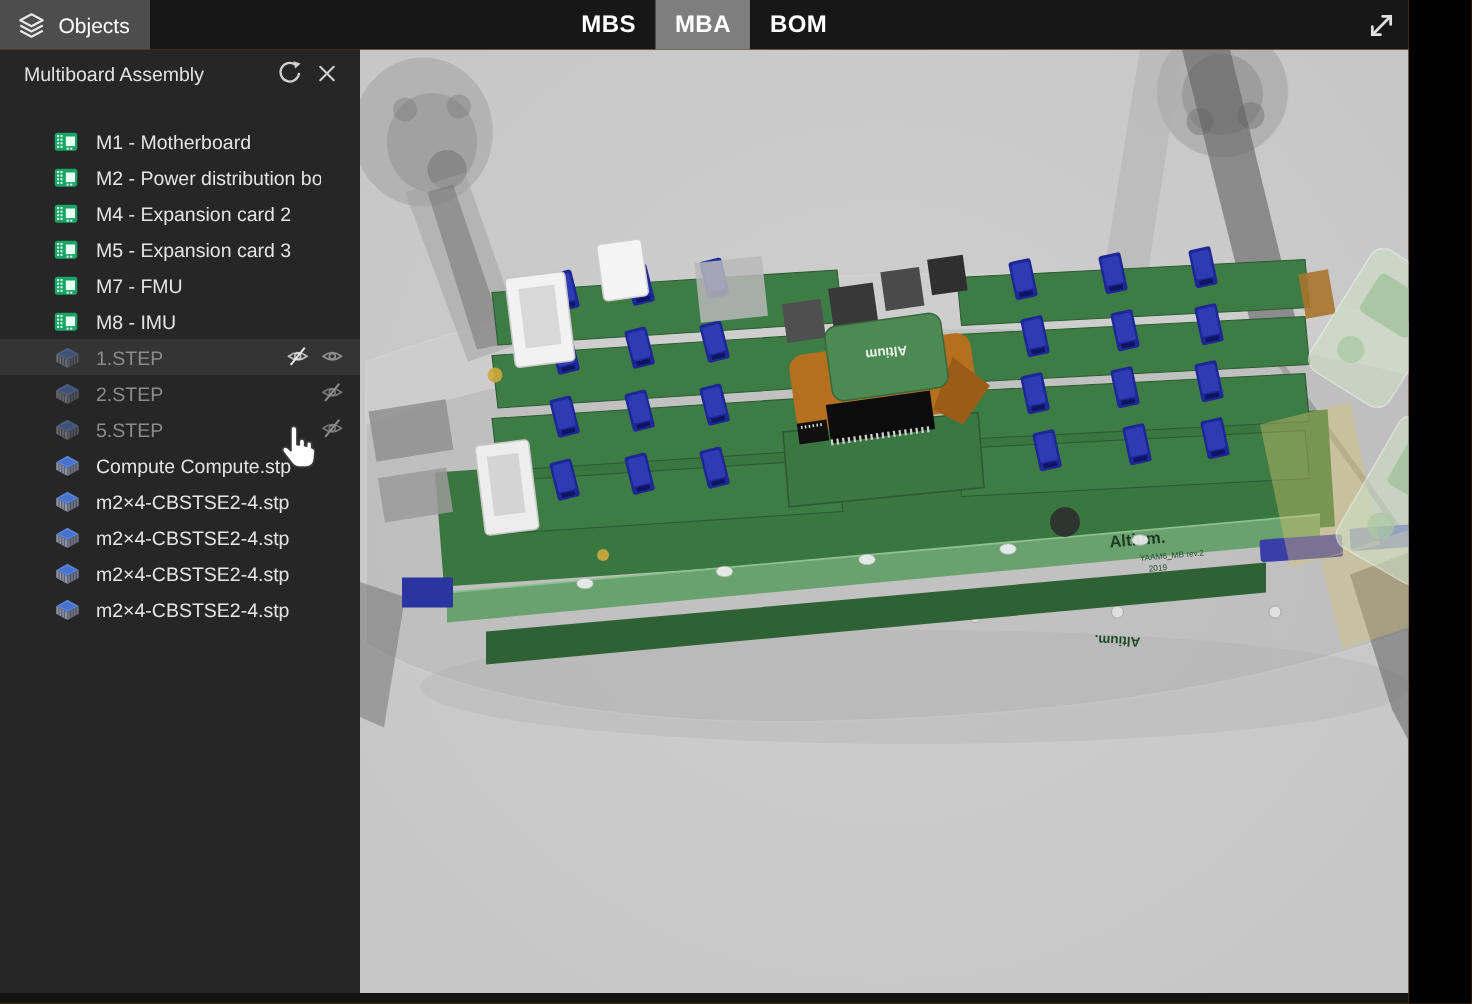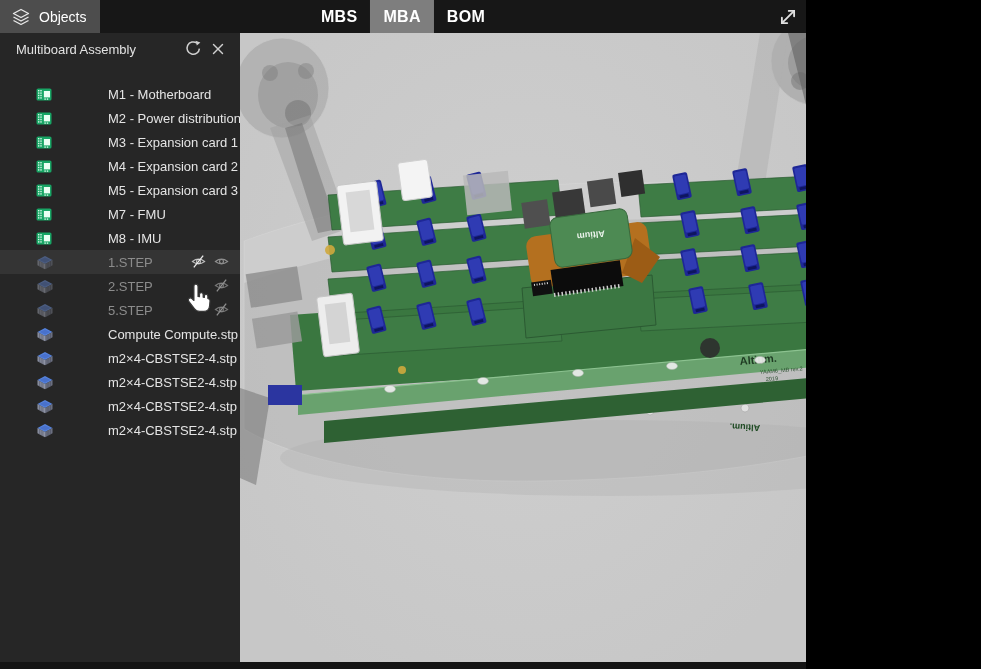--- a/index.html
+++ b/index.html
@@ -1,16 +1,16 @@
 <!DOCTYPE html>
 <html><head>
 <meta charset="utf-8">
 <style>
   html,body{margin:0;padding:0;background:#000;}
-  .app{position:relative;width:806px;height:669px;overflow:hidden;
+  .app{position:relative;width:939px;height:669px;overflow:hidden;
        font-family:"Liberation Sans",sans-serif;background:#a16207;}
 
   
   .topbar{position:absolute;left:0;top:0;width:100%;height:33px;background:#171717;z-index:10;}
   .objects-btn{position:absolute;left:0;top:0;width:100px;height:33px;background:#4d4d4d;
        display:flex;align-items:center;gap:9px;padding-left:12px;box-sizing:border-box;
        color:#fff;font-size:14px;cursor:default;}
   .objects-btn svg{color:#e8e8e8;}
   .tabs{position:absolute;left:50%;top:0;transform:translateX(-50%);white-space:nowrap;}
   .tab{display:inline-block;height:33px;line-height:33px;padding:0 13px;font-size:16px;
@@ -23,21 +23,21 @@
   .panel-header{position:relative;height:32px;padding-left:48px;}
   .panel-title{position:absolute;left:16px;top:9px;font-size:13px;color:#e2e2e2;}
   .icon-btn{position:absolute;top:7px;width:18px;height:18px;color:#cfcfcf;}
   .refresh-btn{right:38px;}
   .close-btn{right:13px;}
   .tree{padding-top:17px;}
   .tree-row{position:relative;height:24px;display:flex;align-items:center;padding-left:36px;}
   .tree-row.hover{background:#343434;}
   .row-icon{width:18px;margin-right:10px;display:flex;align-items:center;flex:none;}
   .tree-row.dim .row-icon{filter:brightness(.72) saturate(.55);}
-  .row-label{font-size:13px;color:#e4e4e4;white-space:nowrap;overflow:hidden;max-width:150px;margin-left:44px;}
+  .row-label{font-size:13px;color:#e4e4e4;white-space:nowrap;overflow:hidden;max-width:150px;}
   .tree-row.dim .row-label{color:#8c8c8c;}
   .action{position:absolute;width:15px;height:15px;top:4px;color:#8f8f8f;}
   .action.left{right:34px;}
   .action.right{right:11px;}
   .action.bright{color:#e9e9e9;}
 
   
   .viewport{position:absolute;left:240px;top:33px;right:0;bottom:7px;
        background:radial-gradient(ellipse at 50% 45%, #cfcfcf 0%, #c7c7c7 85%);}
   .scene{position:absolute;left:0;top:0;}
@@ -158,29 +158,20 @@
       <span class="row-label">M1 - Motherboard</span>
       <span class="row-actions"></span>
     </div>
         <div class="tree-row">
       <span class="row-icon">
             <svg width="16" height="13">
               <use href="#icon-pcb"></use>
             </svg>
           </span>
       <span class="row-label">M2 - Power distribution boa...</span>
-      <span class="row-actions"></span>
-    </div>
-        <div class="tree-row">
-      <span class="row-icon">
-            <svg width="16" height="13">
-              <use href="#icon-pcb"></use>
-            </svg>
-          </span>
-      <span class="row-label">M3 - Expansion card 1</span>
       <span class="row-actions"></span>
     </div>
         <div class="tree-row">
       <span class="row-icon">
             <svg width="16" height="13">
               <use href="#icon-pcb"></use>
             </svg>
           </span>
       <span class="row-label">M4 - Expansion card 2</span>
       <span class="row-actions"></span>

